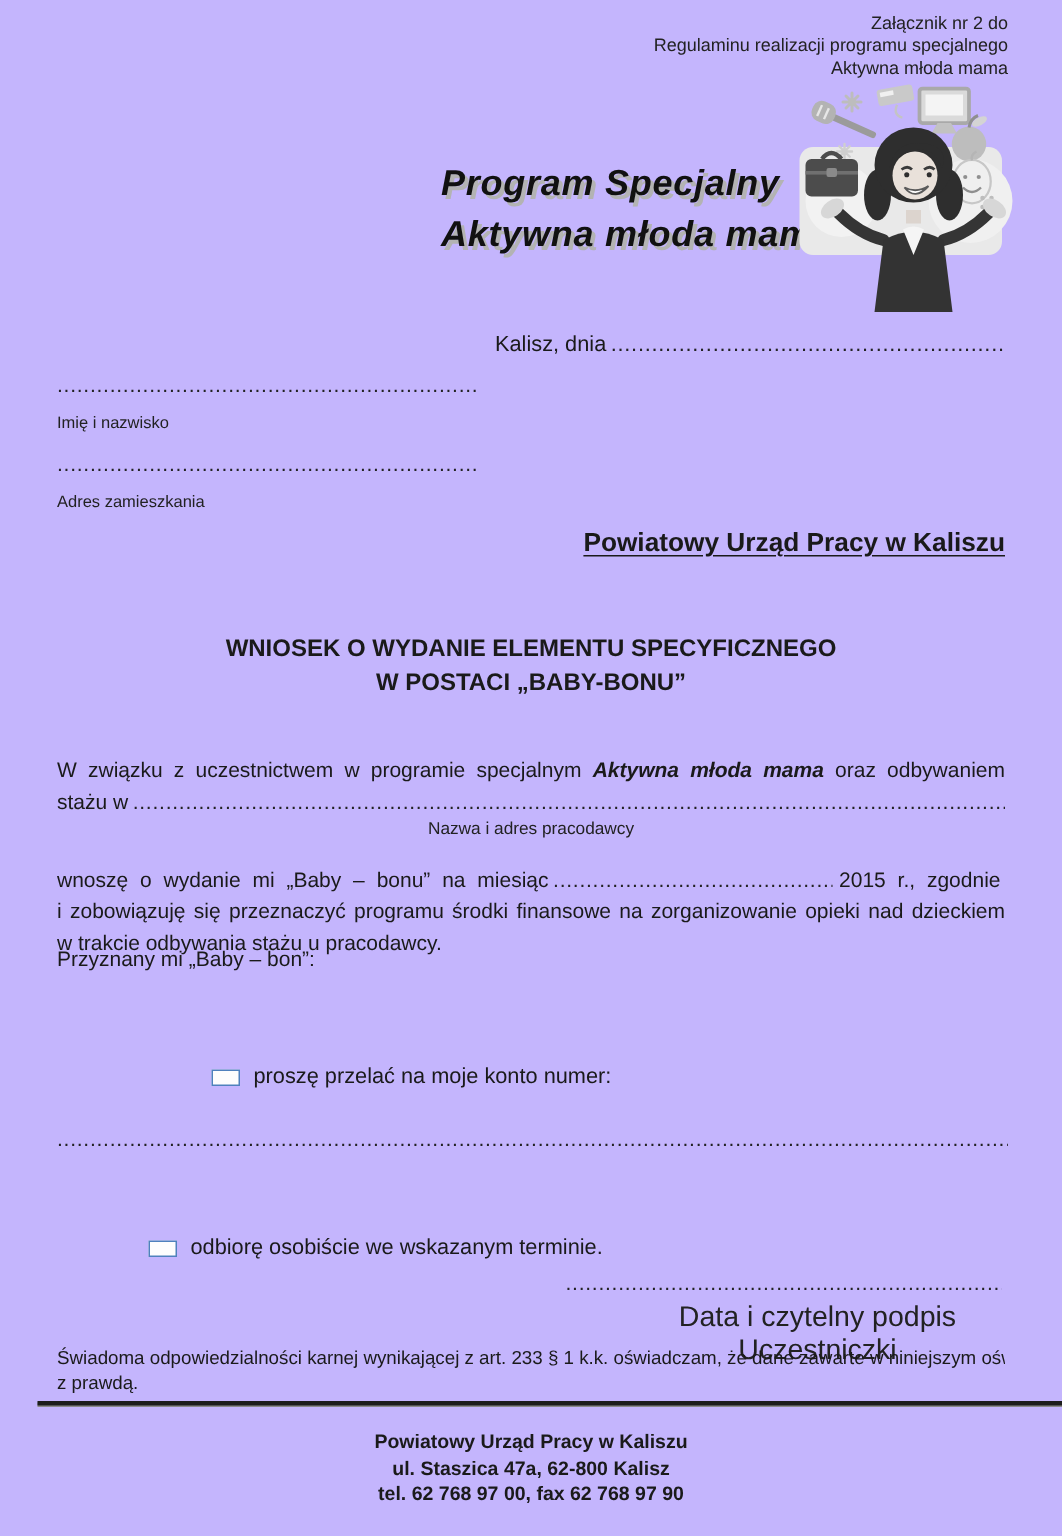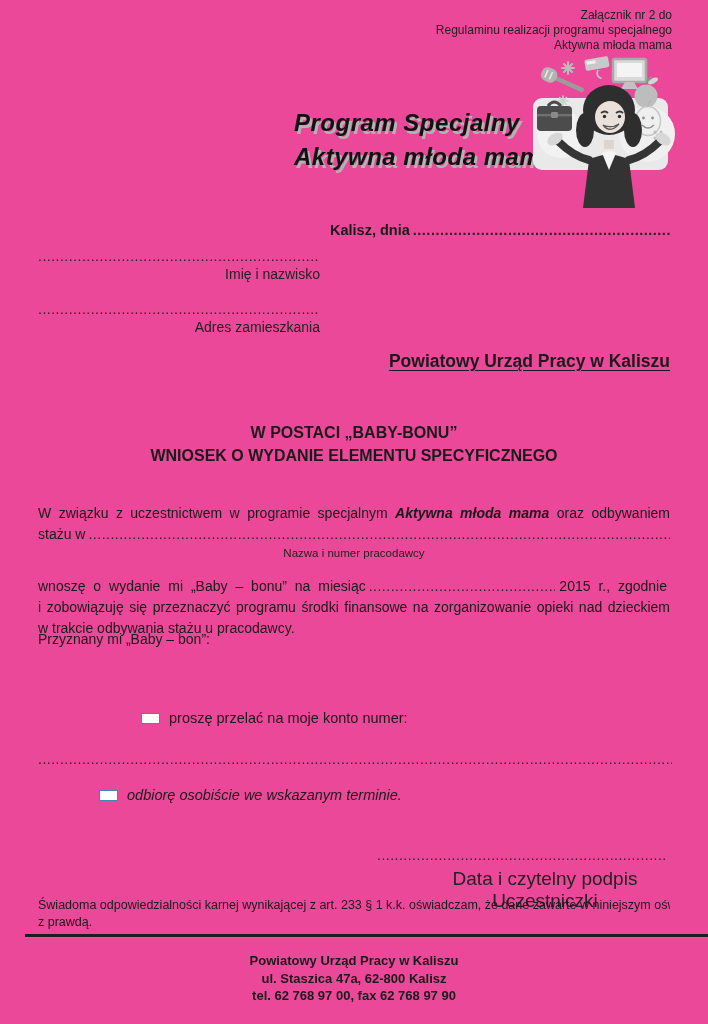--- a/index.html
+++ b/index.html
@@ -1,38 +1,38 @@
 <!DOCTYPE html>
 <html lang="pl"><head>
 <meta charset="utf-8">
 <style>
   * { margin:0; padding:0; box-sizing:border-box; }
   html,body { background:#ffffff; }
   .page {
-    position:relative; width:708px; height:1024px; background:#ec4899;
+    position:relative; width:708px; height:1024px; background:#c4b5fd;
     font-family:"Liberation Sans", sans-serif; color:#1a1a1a; overflow:hidden;
   }
   
   .attachment-note { position:absolute; top:8px; right:36px; text-align:right;
     font-size:12px; line-height:15px; color:#222; }
   
   .logo-title { position:absolute; left:294px; top:106px; font-size:24px; font-weight:bold;
     font-style:italic; line-height:34px; color:#111; letter-spacing:0.5px;
     text-shadow:2.5px 2.5px 0 #b3b3b3; white-space:nowrap; }
   .logo-art { position:absolute; left:527px; top:54px; width:178px; height:154px; }
   
   .date-row { position:absolute; top:222px; left:330px; right:38px; display:flex;
-    font-size:14.5px; align-items:baseline;font-weight:bold; }
+    font-size:14.5px; align-items:baseline; }
   .date-row .lbl { white-space:nowrap; margin-right:3px; }
   .dots { overflow:hidden; white-space:nowrap; letter-spacing:0.5px; color:#222; }
   .fill { flex:1 1 auto; }
   
   .field { position:absolute; left:38px; width:282px; }
   .field .dots { font-size:14px; line-height:15px; }
-  .field .caption { font-size:14px; text-align:right; margin-top:2px; color:#222; }
+  .field .caption { font-size:11px; text-align:left; margin-top:12px; color:#222; }
   
   .office-heading { position:absolute; top:351px; right:38px; font-size:17.5px;
     font-weight:bold; text-decoration:underline; text-underline-offset:3px; }
   
   .doc-title { position:absolute; top:421px; left:0; right:0; text-align:center;
     font-size:16px; font-weight:bold; line-height:23px; }
   
   .p1 { position:absolute; top:503px; left:38px; width:632px; font-size:14px; line-height:21px; }
   .just { text-align:justify; text-align-last:justify; overflow:hidden; white-space:nowrap; }
   .inline-row { display:flex; align-items:flex-start; }
@@ -168,31 +168,31 @@
   </div>
 
   <div class="field" style="top:302px;">
     <div class="dots">........................................................................................................</div>
     <div class="caption">Adres zamieszkania</div>
   </div>
 
   <div class="office-heading">Powiatowy Urząd Pracy w Kaliszu</div>
 
   <div class="doc-title">
+    <div>WNIOSEK O WYDANIE ELEMENTU SPECYFICZNEGO</div>
     <div>W POSTACI „BABY-BONU”</div>
-    <div>WNIOSEK O WYDANIE ELEMENTU SPECYFICZNEGO</div>
   </div>
 
   <div class="p1">
     <div class="just"><span>W związku z uczestnictwem w programie specjalnym</span> <span class="bold-it">Aktywna młoda mama</span> <span>oraz odbywaniem</span></div>
     <div class="inline-row">
       <span class="lbl">stażu w</span>
       <span class="dots fill">................................................................................................................................................................................</span>
     </div>
-    <div class="caption">Nazwa i numer pracodawcy</div>
+    <div class="caption">Nazwa i adres pracodawcy</div>
   </div>
 
   <div class="p2">
     <div class="inline-row">
       <span class="lbl spread">wnoszę o wydanie mi „Baby – bonu” na miesiąc</span>
       <span class="dots fill">................................................................................</span>
       <span class="lbl spread" style="margin-left:4px;">2015 r., zgodnie</span>
     </div>
     <div class="just">i zobowiązuję się przeznaczyć programu środki finansowe na zorganizowanie opieki nad dzieckiem</div>
     <div>w trakcie odbywania stażu u pracodawcy.</div>
@@ -200,21 +200,21 @@
 
   <div class="p3">Przyznany mi „Baby – bon”:</div>
 
   <div class="option" style="top:710px;padding-left:42px;">
     <span class="checkbox"></span>
     <span>proszę przelać na moje konto numer:</span>
   </div>
 
   <div class="account-dots dots">............................................................................................................................................................................................................</div>
 
-  <div class="option" style="top:787px;font-style:italic;">
+  <div class="option" style="top:824px;">
     <span class="checkbox"></span>
     <span>odbiorę osobiście we wskazanym terminie.</span>
   </div>
 
   <div class="sig-dots dots">....................................................................................................</div>
   <div class="sig-caption">Data i czytelny podpis Uczestniczki</div>
 
   <div class="declaration">
     <div class="just">Świadoma odpowiedzialności karnej wynikającej z art. 233 § 1 k.k. oświadczam, że dane zawarte w niniejszym oświadczeniu są zgodne</div>
     <div>z prawdą.</div>

